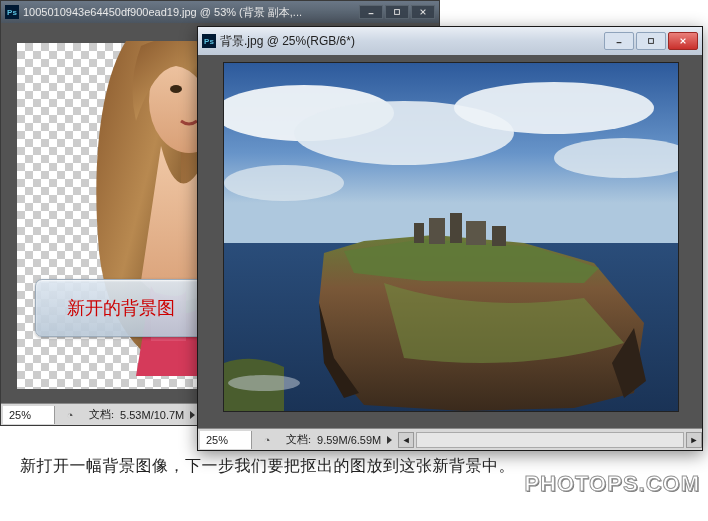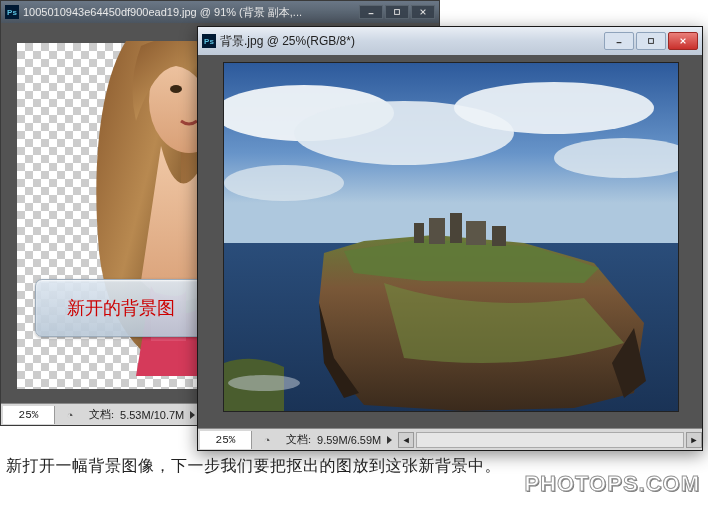--- a/index.html
+++ b/index.html
@@ -114,22 +114,20 @@
       color: #222;
     }
     .zoom-box {
       width: 52px;
       padding: 0 6px;
       border-right: 1px solid #9a9a9a;
       background: #fff;
       height: 18px;
       line-height: 18px;
       margin: 2px;
-      text-align: center;
-      font-family: Liberation Mono, monospace;
     }
     .status-icon {
       width: 18px; height: 16px;
       margin: 0 4px;
       display: flex;
       align-items: center;
       justify-content: center;
       color: #555;
       font-size: 11px;
     }
@@ -189,21 +187,21 @@
       display: flex;
       align-items: center;
       font-size: 11px;
       color: #222;
     }
     .sbar-track { flex:1; height: 16px; background:#e6e6e6; border:1px solid #aaa; margin:0 2px; position:relative; }
     .sbar-arrow { width:16px; height:16px; background:#d0d0d0; border:1px solid #999; display:flex; align-items:center; justify-content:center; font-size:9px; }
 
     .caption {
       position: absolute;
-      left: 6px; top: 456px;
+      left: 20px; top: 456px;
       font-size: 16px;
       color: #222;
       letter-spacing: 0.5px;
     }
     .watermark {
       position: absolute;
       right: 8px; bottom: 24px;
       font-family: "Arial Black", sans-serif;
       font-size: 22px;
       font-weight: 900;
@@ -213,21 +211,21 @@
       text-shadow: 1px 1px 0 #666;
       opacity: 0.9;
     }
   </style>
 </head>
 <body>
 
 <div class="window1">
   <div class="titlebar">
     <div class="ps-icon">Ps</div>
-    <span>1005010943e64450df900ead19.jpg @ 91% (背景 副本,...</span>
+    <span>1005010943e64450df900ead19.jpg @ 53% (背景 副本,...</span>
     <div class="winbtns">
       <div class="winbtn">
           <svg viewBox="0 0 10 10">
             <line x1="2" y1="7" x2="8" y2="7" stroke="#ddd" stroke-width="1.5"></line>
           </svg>
         </div>
       <div class="winbtn">
           <svg viewBox="0 0 10 10">
             <rect x="2" y="2" width="6" height="6" fill="none" stroke="#ddd" stroke-width="1.2"></rect>
           </svg>
@@ -275,21 +273,21 @@
     <div class="status-icon">◔</div>
     <span class="doc-info">文档:</span>
     <span>5.53M/10.7M</span>
     <div class="tri"></div>
   </div>
 </div>
 
 <div class="window2">
   <div class="titlebar">
     <div class="ps-icon">Ps</div>
-    <span>背景.jpg @ 25%(RGB/8*)</span>
+    <span>背景.jpg @ 25%(RGB/6*)</span>
     <div class="winbtns">
       <div class="winbtn">
           <svg viewBox="0 0 10 10">
             <line x1="2" y1="7" x2="8" y2="7" stroke="#333" stroke-width="1.5"></line>
           </svg>
         </div>
       <div class="winbtn">
           <svg viewBox="0 0 10 10">
             <rect x="2" y="2" width="6" height="6" fill="none" stroke="#333" stroke-width="1.2"></rect>
           </svg>

